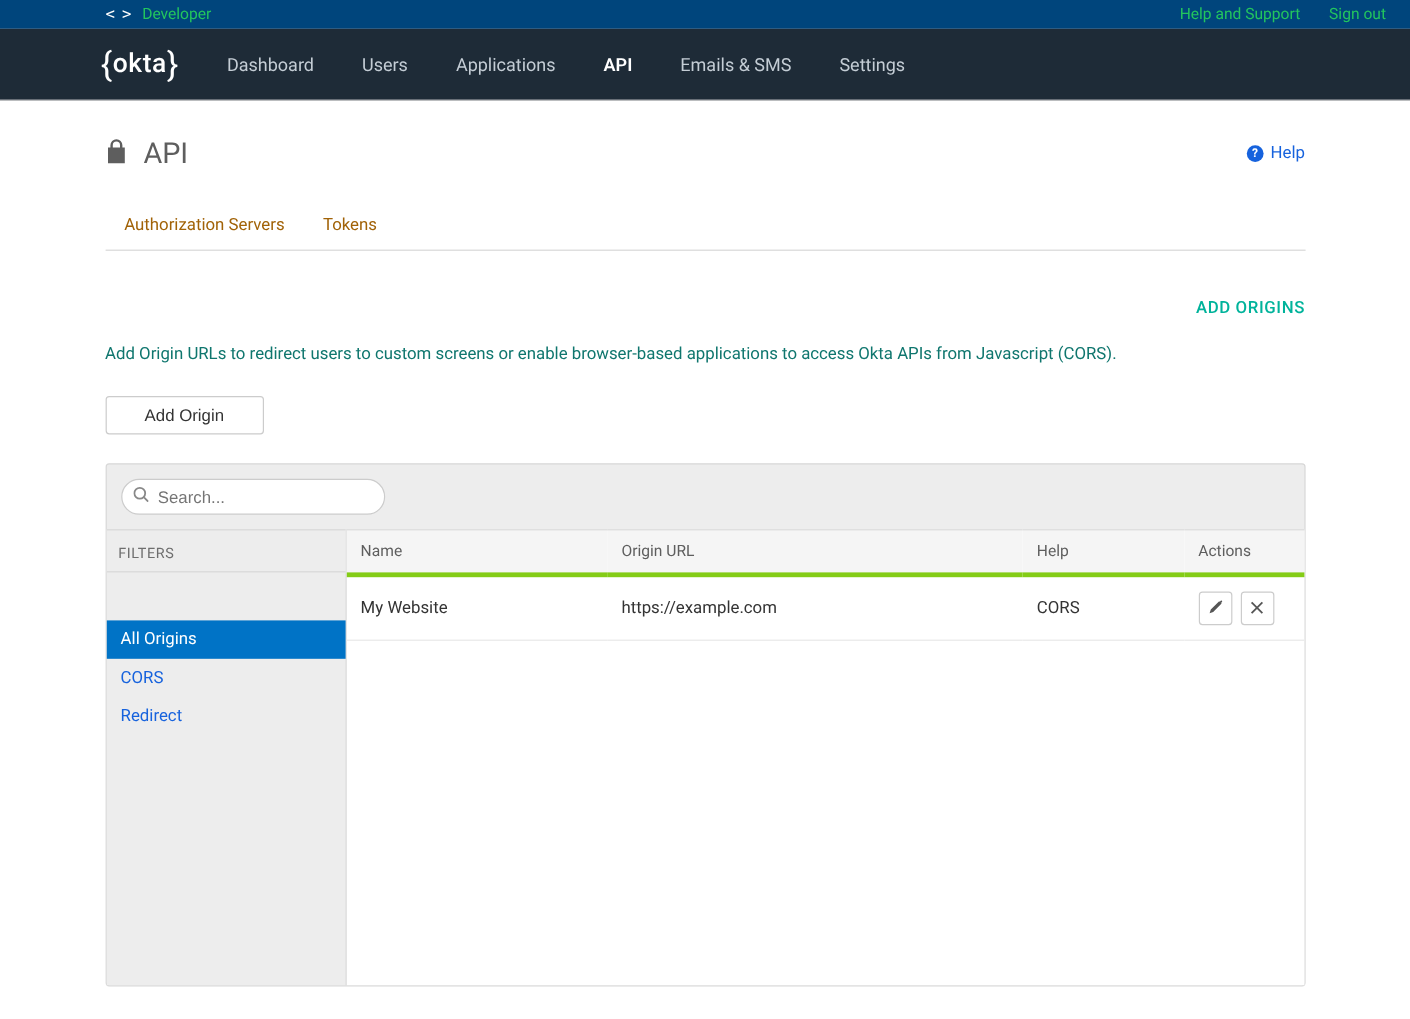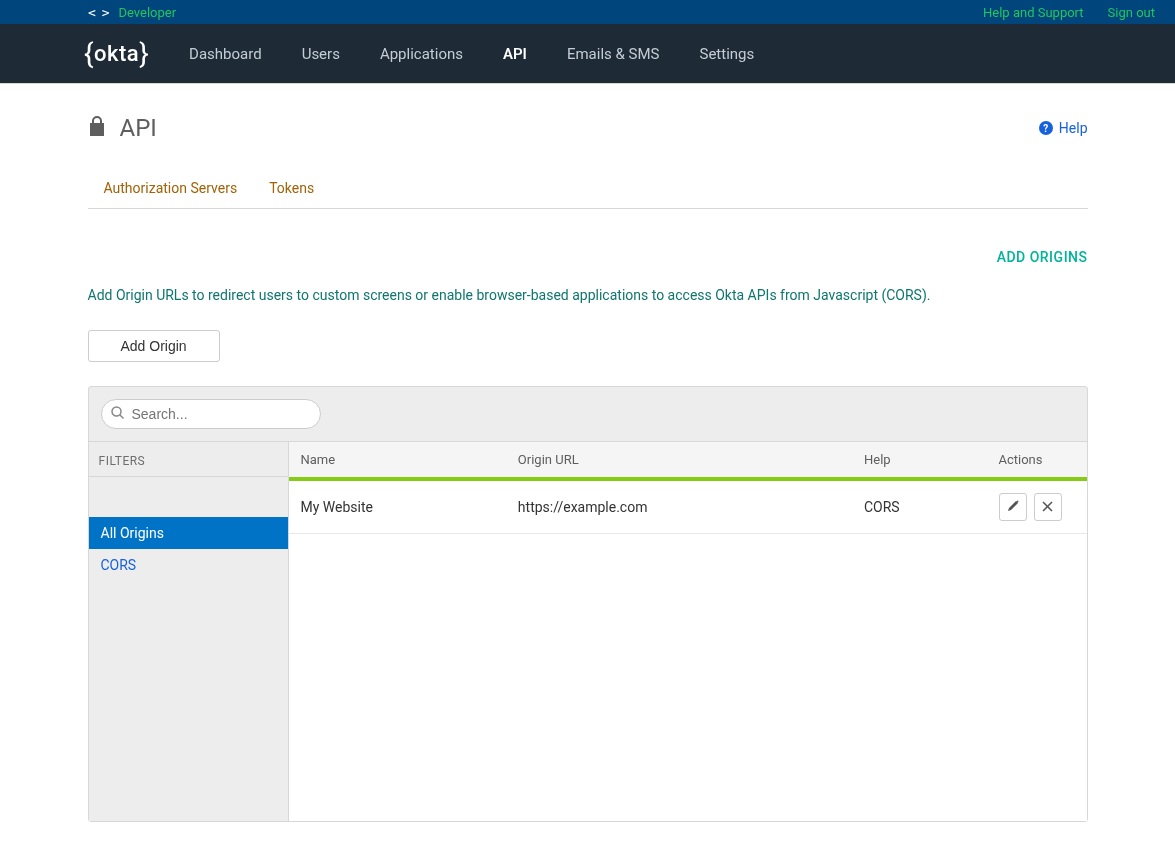--- a/index.html
+++ b/index.html
@@ -129,20 +129,21 @@
         </span>
         <input class="search-input" type="text" placeholder="Search..." style="">
       </div>
     </div>
     <div class="panel-body">
       <div class="sidebar">
         <div class="filters-head">FILTERS</div>
         <div class="filter-spacer"></div>
         <a class="filter-item active">All Origins</a>
         <a class="filter-item">CORS</a>
+        <a class="filter-item">Redirect</a>
       </div>
       <div class="table-area">
         <table>
           <thead>
             <tr>
               <th>Name</th>
               <th>Origin URL</th>
               <th>Help</th>
               <th class="col-actions">Actions</th>
             </tr>

